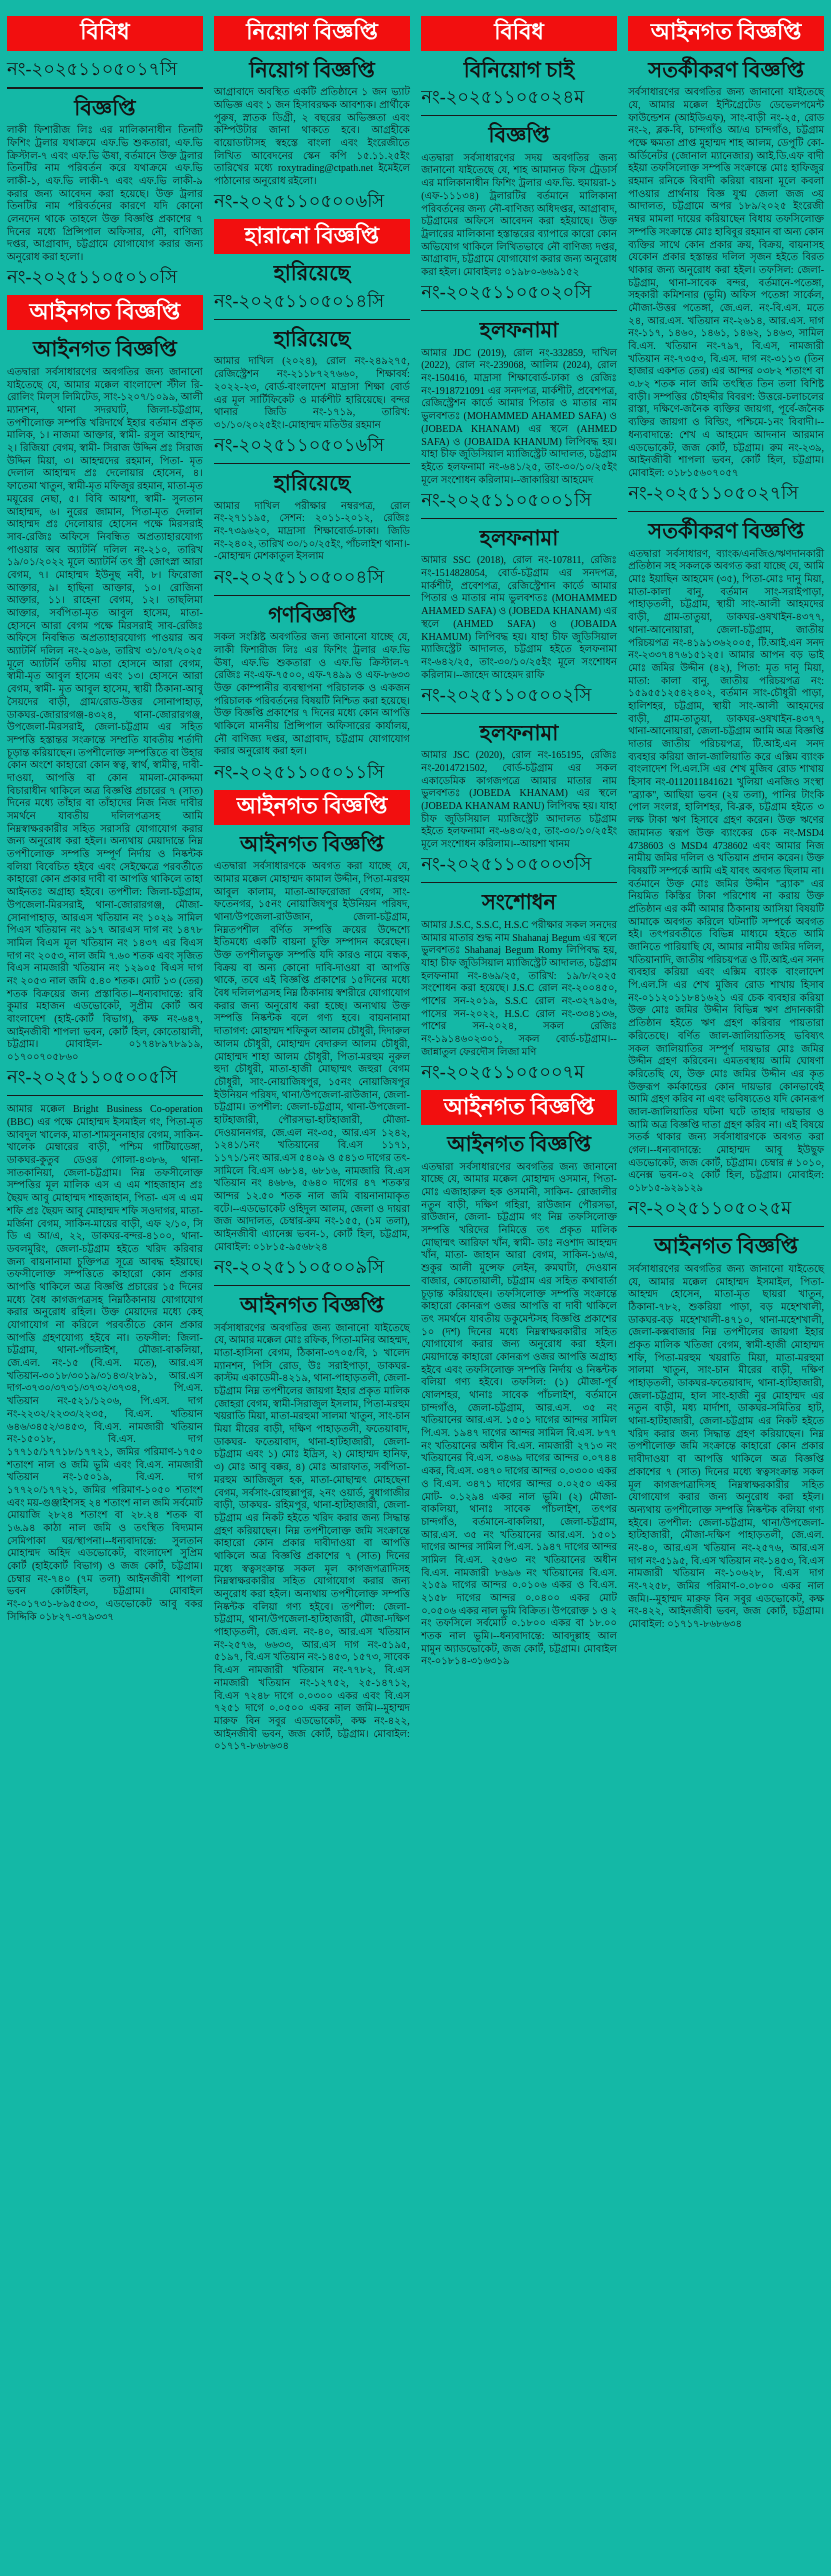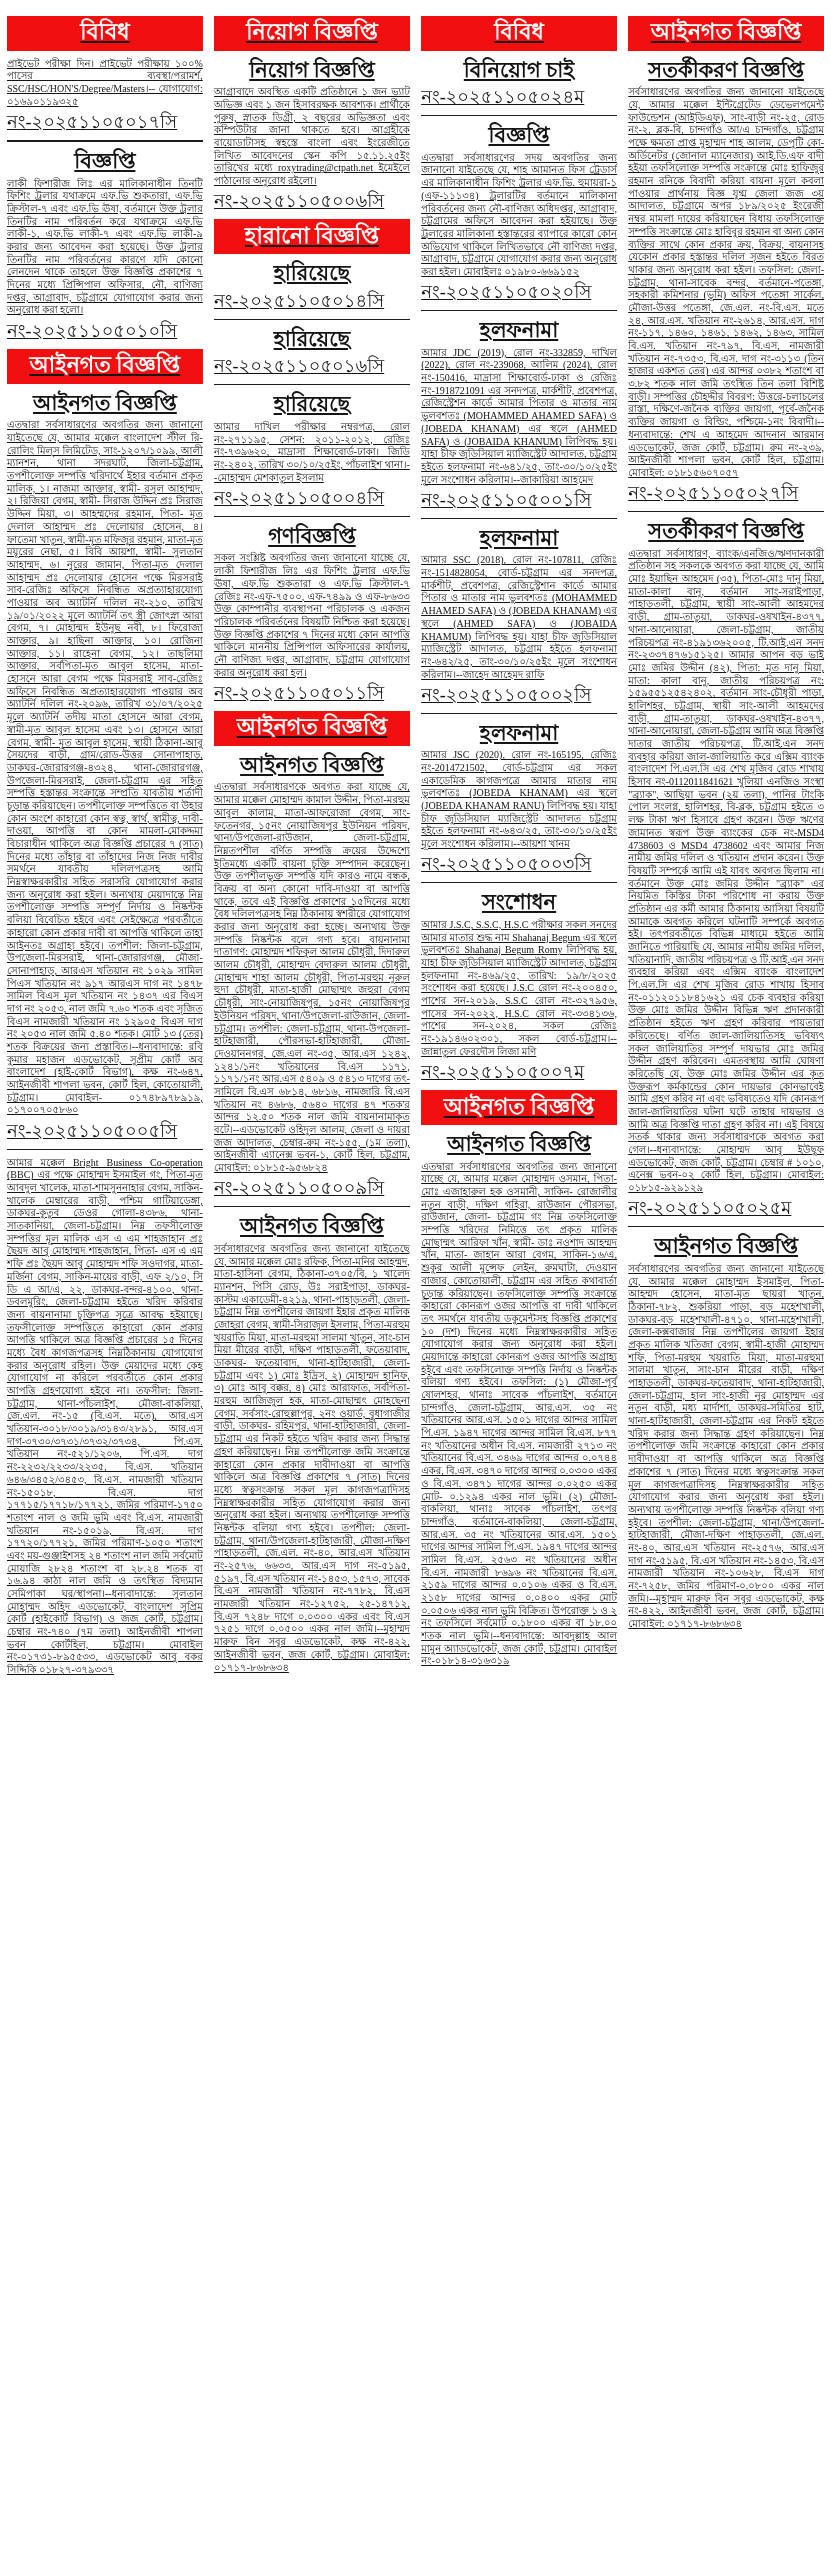--- a/index.html
+++ b/index.html
@@ -1,22 +1,21 @@
 <!DOCTYPE html>
 <html style="font-size:14px"><head>
 <meta charset="utf-8">
 <style>
   html,body{margin:0;padding:0;background:#e8e6e1;}
   #page{
     width:831px;height:2576px;box-sizing:border-box;
-    background:#ffffff;color:#141414;
+    background:#14b8a6;color:#141414;
     padding:10.5px 7px 7px 7px;
     display:flex;gap:11.3px;overflow:hidden;
     font-family:"Liberation Serif","DejaVu Serif",serif;
-    text-decoration:underline;
   }
   .col{flex:1 1 0;min-width:0;}
   .banner{
     background:#f20f0f;color:#ffffff;font-weight:bold;text-align:center;
     font-size:22px;line-height:1.2;padding:3.5px 1.7px 5.2px;margin:5.2px 0 7px;
   }
   .ad{margin:0 0 3.5px 0;}
   .ad-title{
     text-align:center;font-weight:bold;font-size:21px;line-height:1.15;
     margin:1.7px 0 4.4px;
@@ -30,21 +29,20 @@
   .rule{border:none;border-top:1.7px solid #1a1a1a;margin:4.4px 0 7px;}
   .rule.thick{border-top-width:2.6px;}
 </style>
 </head>
 <body>
 
 <div id="page">
     <div class="col">
       <div class="banner">বিবিধ</div>
       <div class="ad">
-        <div class="ad-body">প্রাইভেট পরীক্ষা দিন। প্রাইভেট পরীক্ষায় ১০০% পাসের ব্যবস্থা/পরামর্শ, SSC/HSC/HON'S/Degree/Masters।-- যোগাযোগ: ০১৬৯০১১৯৩২৫</div>
         <div class="ad-ref">নং-২০২৫১১০৫০১৭সি</div>
       </div>
       <div class="rule thick"></div>
       <div class="ad">
         <div class="ad-title">বিজ্ঞপ্তি</div>
         <div class="ad-body">লাকী ফিশারীজ লিঃ এর মালিকানাধীন তিনটি ফিশিং ট্রলার যথাক্রমে এফ.ভি শুকতারা, এফ.ভি ক্রিস্টাল-৭ এবং এফ.ভি ঊষা, বর্তমানে উক্ত ট্রলার তিনটির নাম পরিবর্তন করে যথাক্রমে এফ.ভি লাকী-১, এফ.ভি লাকী-৭ এবং এফ.ভি লাকী-৯ করার জন্য আবেদন করা হয়েছে। উক্ত ট্রলার তিনটির নাম পরিবর্তনের কারণে যদি কোনো লেনদেন থাকে তাহলে উক্ত বিজ্ঞপ্তি প্রকাশের ৭ দিনের মধ্যে প্রিন্সিপাল অফিসার, নৌ, বাণিজ্য দপ্তর, আগ্রাবাদ, চট্টগ্রামে যোগাযোগ করার জন্য অনুরোধ করা হলো।</div>
         <div class="ad-ref">নং-২০২৫১১০৫০১০সি</div>
       </div>
       <div class="banner">আইনগত বিজ্ঞপ্তি</div>
       <div class="ad">
@@ -65,20 +63,21 @@
         <div class="ad-ref">নং-২০২৫১১০৫০০৬সি</div>
       </div>
       <div class="banner">হারানো বিজ্ঞপ্তি</div>
       <div class="ad">
         <div class="ad-title">হারিয়েছে</div>
         <div class="ad-ref">নং-২০২৫১১০৫০১৪সি</div>
       </div>
       <div class="rule"></div>
       <div class="ad">
         <div class="ad-title">হারিয়েছে</div>
+        <div class="ad-body">আমার দাখিল (২০২৪), রোল নং-২৪৯২৭৫, রেজিস্ট্রেশন নং-২১১৮৭২৭৬৬০, শিক্ষাবর্ষ: ২০২২-২৩, বোর্ড-বাংলাদেশ মাদ্রাসা শিক্ষা বোর্ড এর মূল সার্টিফিকেট ও মার্কশীট হারিয়েছে। বন্দর থানার জিডি নং-১৭১৯, তারিখ: ৩১/১০/২০২৫ইং।-মোহাম্মদ মতিউর রহমান</div>
         <div class="ad-ref">নং-২০২৫১১০৫০১৬সি</div>
       </div>
       <div class="rule"></div>
       <div class="ad">
         <div class="ad-title">হারিয়েছে</div>
         <div class="ad-body">আমার দাখিল পরীক্ষার নম্বরপত্র, রোল নং-২৭১১৯৫, সেশন: ২০১১-২০১২, রেজিঃ নং-৭৩৯৬২০, মাদ্রাসা শিক্ষাবোর্ড-ঢাকা। জিডি নং-২৪০২, তারিখ ৩০/১০/২৫ইং, পাঁচলাইশ থানা।--মোহাম্মদ মেশকাতুল ইসলাম</div>
         <div class="ad-ref">নং-২০২৫১১০৫০০৪সি</div>
       </div>
       <div class="rule"></div>
       <div class="ad">

